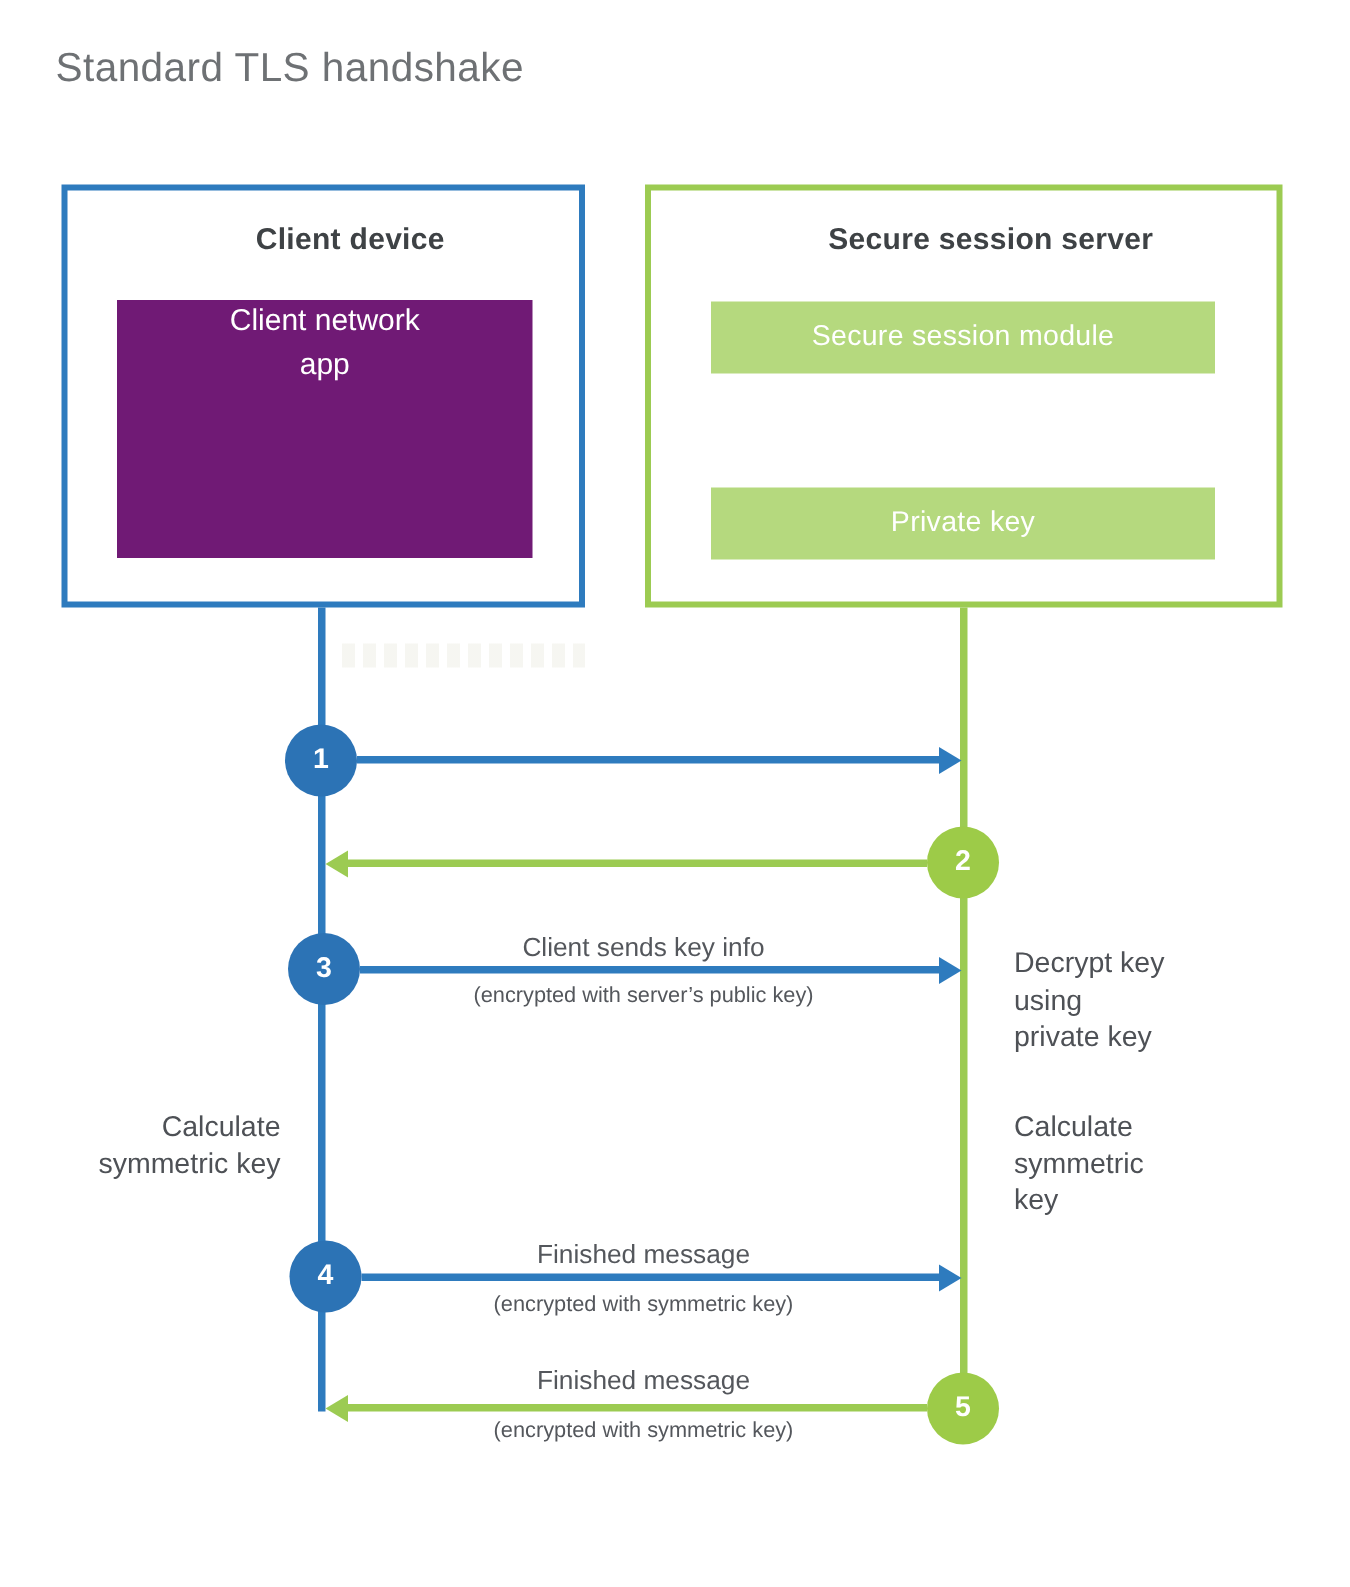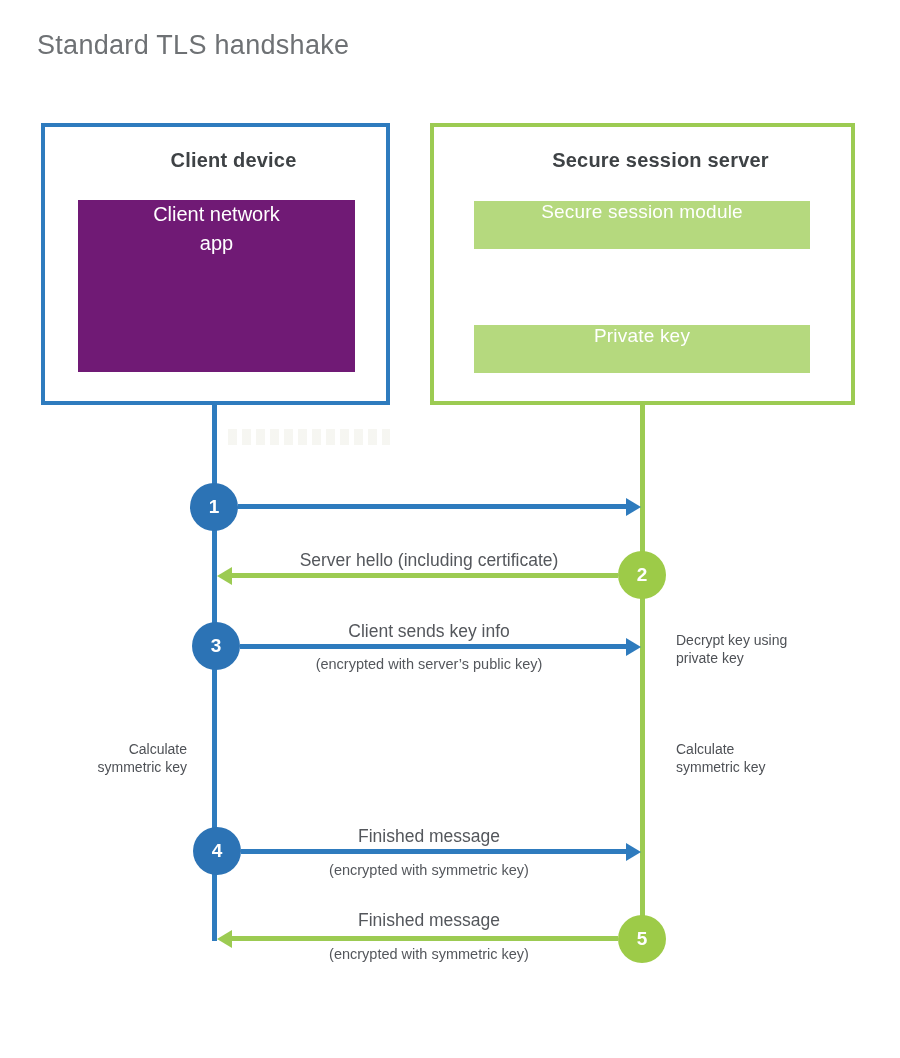--- a/index.html
+++ b/index.html
@@ -19,21 +19,21 @@
     position:absolute;left:0;right:0;top:22px;text-align:center;
     font-size:20px;font-weight:700;color:#3E4245;letter-spacing:.2px;margin-left:36px;
   }
   .app-rect{
     position:absolute;left:78px;top:200px;width:277px;height:172px;background:#701a75;
     display:flex;align-items:flex-start;justify-content:center;text-align:center;
     color:#ffffff;font-size:20px;line-height:1.45;white-space:pre-line;
   }
   .bar{
     position:absolute;left:474px;width:336px;height:48px;background:#B5D97E;
-    display:flex;align-items:flex-start;justify-content:center;
+    display:flex;align-items:center;justify-content:center;
     color:#ffffff;font-size:19px;letter-spacing:.2px;
   }
   .bar.b0{top:201px}.bar.b1{top:263px}.bar.b2{top:325px}
   
   .lifeline{position:absolute;top:405px;width:5px;z-index:1;}
   .lifeline.blue{left:212px;height:536px;background:#2E7BBE;}
   .lifeline.green{left:640px;height:534px;background:#9CCB52;}
   
   .ghost{
     position:absolute;left:228px;top:429px;width:162px;height:16px;opacity:.9;
@@ -68,21 +68,21 @@
     font-size:17.5px;color:#54575C;z-index:2;
   }
   .sub{
     position:absolute;left:229px;width:400px;text-align:center;
     font-size:14.5px;color:#54575C;z-index:2;
   }
   .m1{top:480px}.m2{top:550px}.m3{top:621px}.s3{top:656px}
   .m4{top:826px}.s4{top:862px}.m5{top:910px}.s5{top:946px}
   
   .note{
-    position:absolute;font-size:14px;color:#4E5156;line-height:1.3;
+    position:absolute;font-size:19px;color:#4E5156;line-height:1.3;
     white-space:pre-line;z-index:2;
   }
   .note.decrypt{left:676px;top:631px;width:140px;text-align:left;}
   .note.calc-left{left:57px;top:740px;width:130px;text-align:right;}
   .note.calc-right{left:676px;top:740px;width:120px;text-align:left;}
 </style>
 </head>
 <body>
 
 <div class="canvas">
@@ -115,21 +115,20 @@
     <span>1</span>
   </div>
   <div class="arrow right a1">
     <div class="line"></div>
     <div class="head"></div>
   </div>
 
   <div class="circle green c2">
     <span>2</span>
   </div>
-  <div class="msg m2">Server hello (including certificate)</div>
   <div class="arrow left a2">
     <div class="line"></div>
     <div class="head"></div>
   </div>
 
   <div class="circle blue c3">
     <span>3</span>
   </div>
   <div class="msg m3">Client sends key info</div>
   <div class="arrow right a3">

